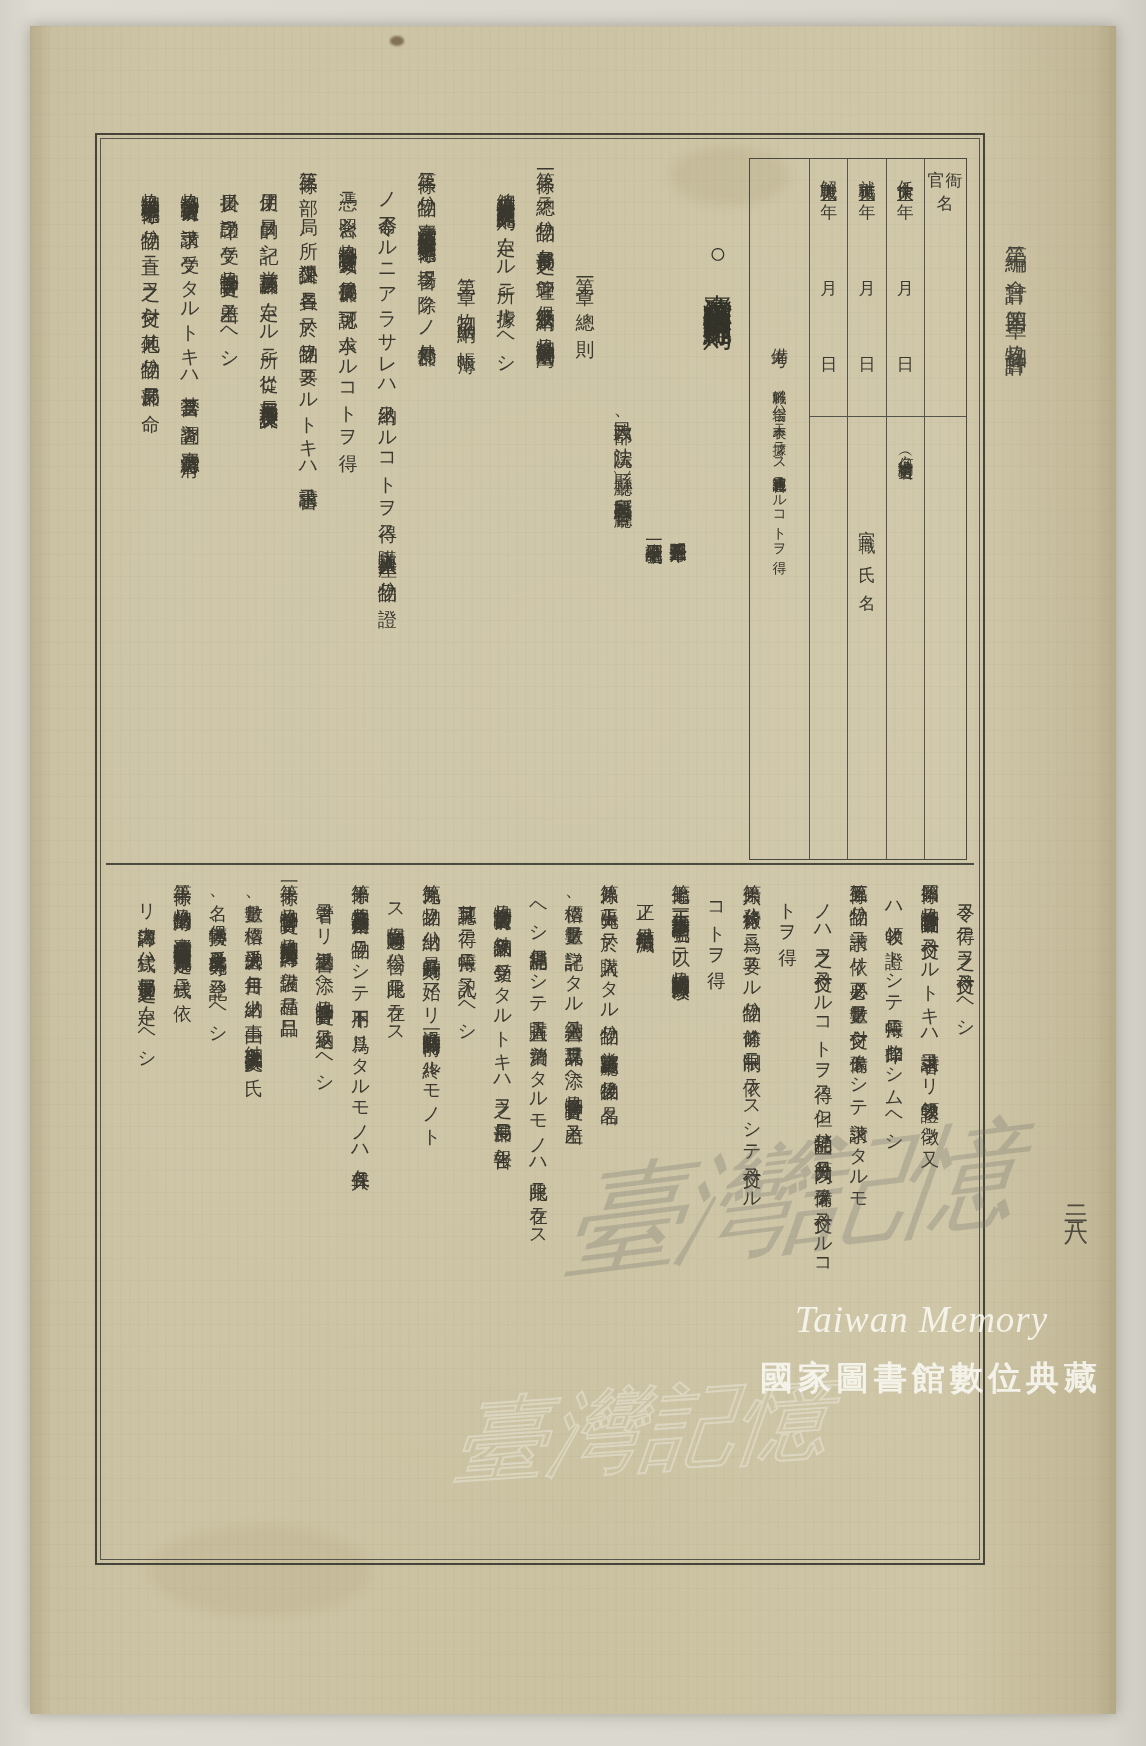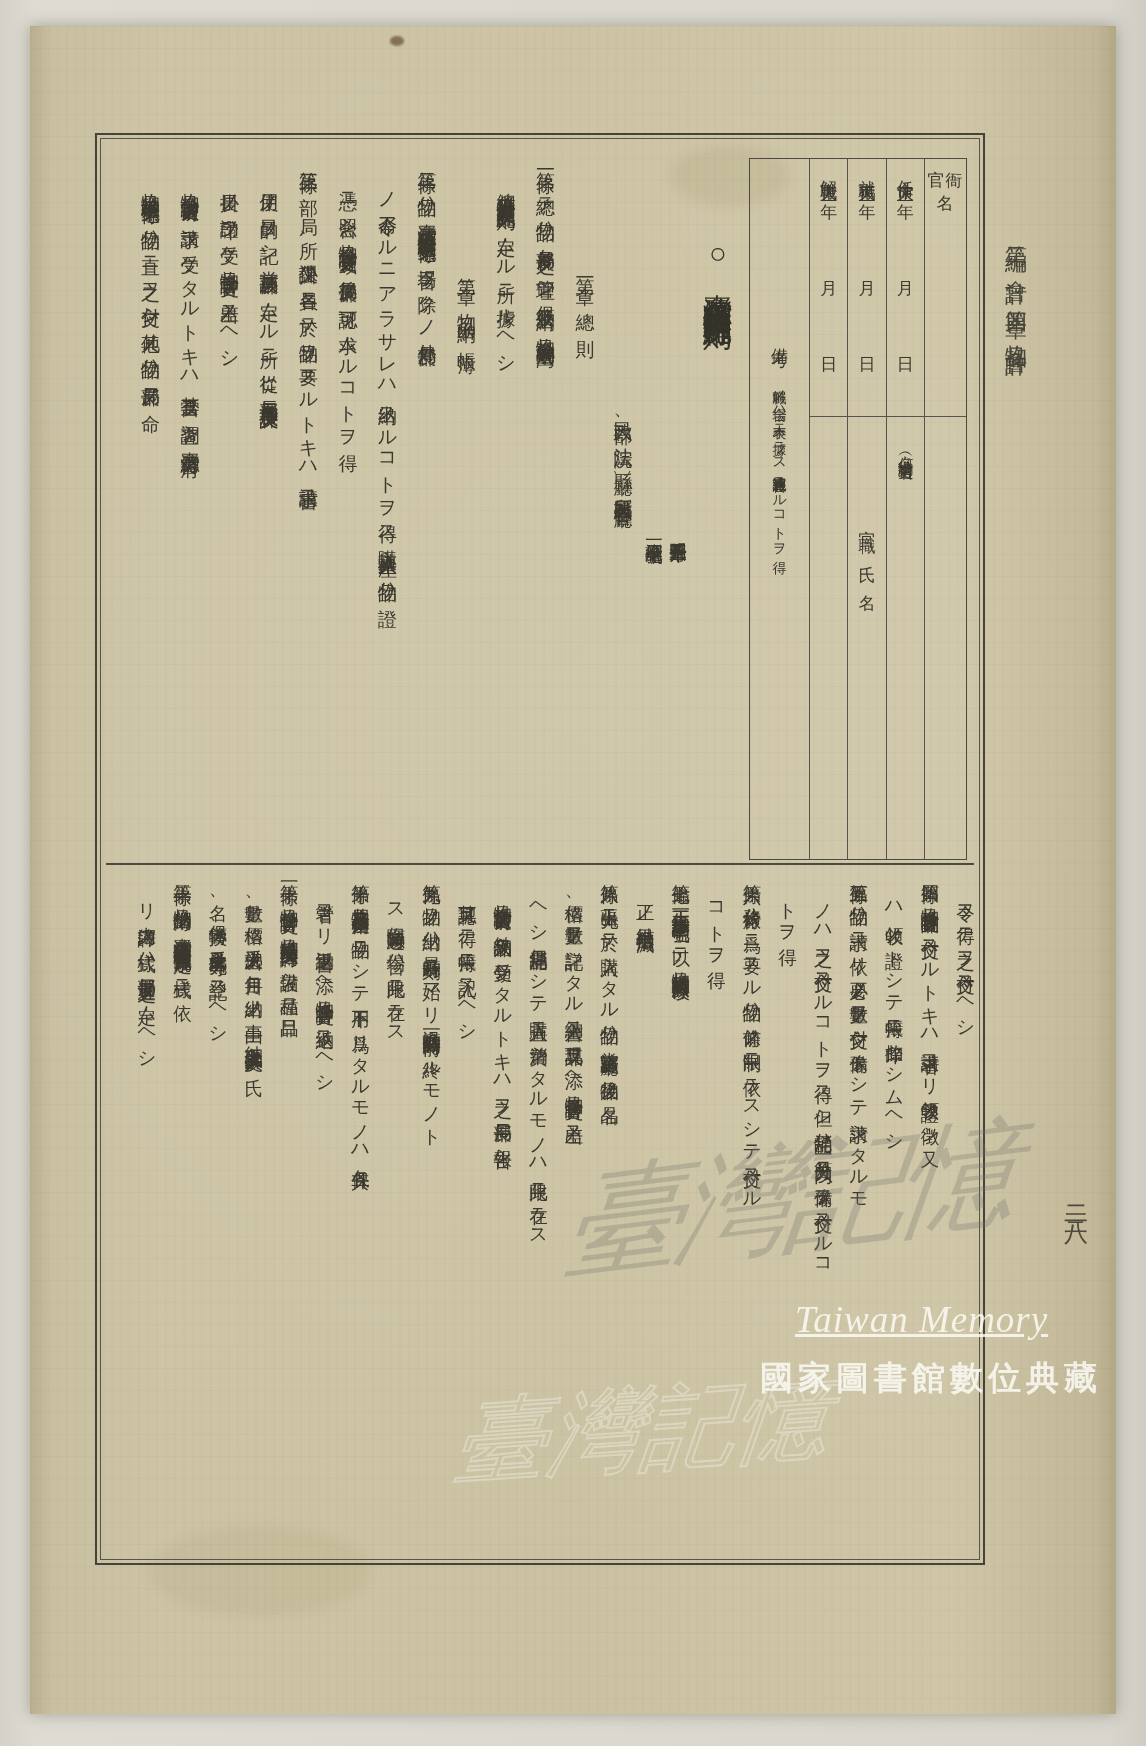--- a/index.html
+++ b/index.html
@@ -107,21 +107,21 @@
     font-style:italic;
   }
   .wm-script-outline{
     position:absolute;left:455px;top:1368px;font-size:92px;
     transform:rotate(-4deg) skewX(-10deg);
     color:rgba(255,255,255,0);-webkit-text-stroke:2px rgba(245,245,240,.38);
     letter-spacing:2px;white-space:nowrap;font-style:italic;
   }
   .wm-latin{
     position:absolute;left:795px;top:1298px;font-size:37px;font-style:italic;
-    color:rgba(252,252,248,.82);letter-spacing:1px;text-decoration:underline;
+    color:rgba(252,252,248,.82);letter-spacing:1px;
   }
   .wm-caption{
     position:absolute;left:748px;top:1356px;font-size:33px;font-weight:bold;
     color:rgba(250,250,246,.85);letter-spacing:5px;white-space:nowrap;margin-left:12px;
   }
 </style>
 </head>
 <body>
 
 <div class="scan-edge"></div>

